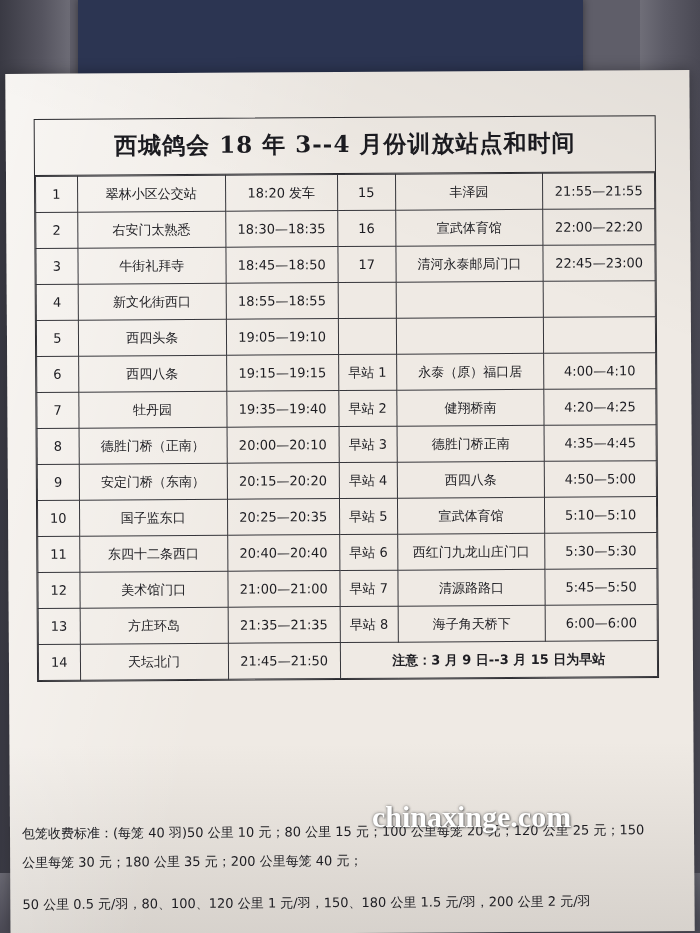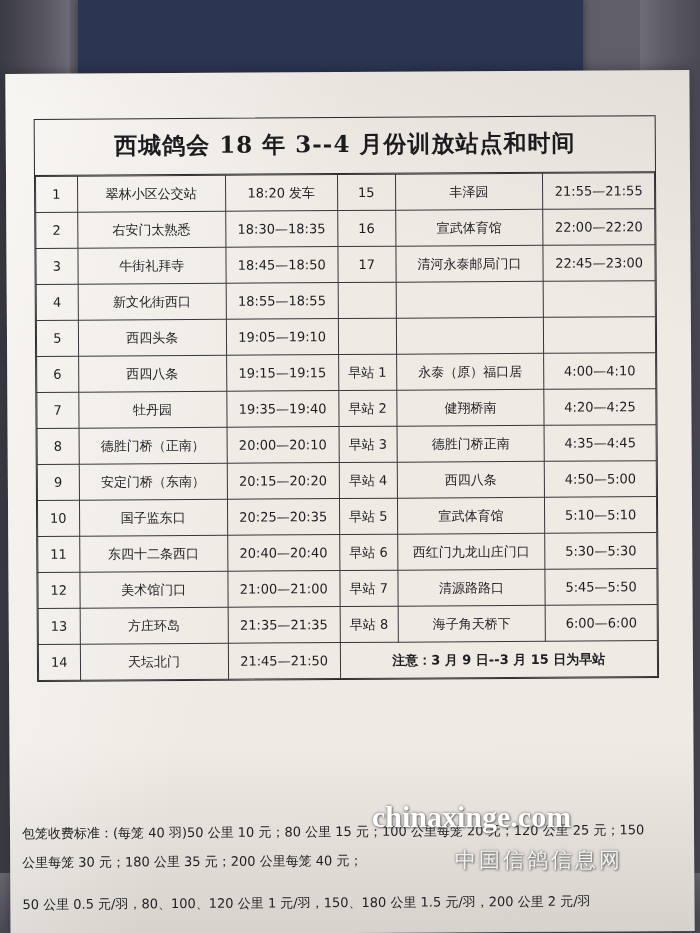--- a/index.html
+++ b/index.html
@@ -298,14 +298,13 @@
         <p class="p1b">公里每笼 30 元；180 公里 35 元；200 公里每笼 40 元；</p>
         <p class="p2">50 公里 0.5 元/羽，80、100、120 公里 1 元/羽，150、180 公里 1.5 元/羽，200 公里 2 元/羽</p>
         <p class="p3">西城鸽会联系人：小车联系：老四    电话：15801623450    胡益雷、手机：13121652802</p>
 
       </div>
 
     </div>
   </div>
 
   <div class="wm-en">chinaxinge.com</div>
-  <div class="wm-cn">中国信鸽信息网</div>
 </div>
 
 </body></html>

